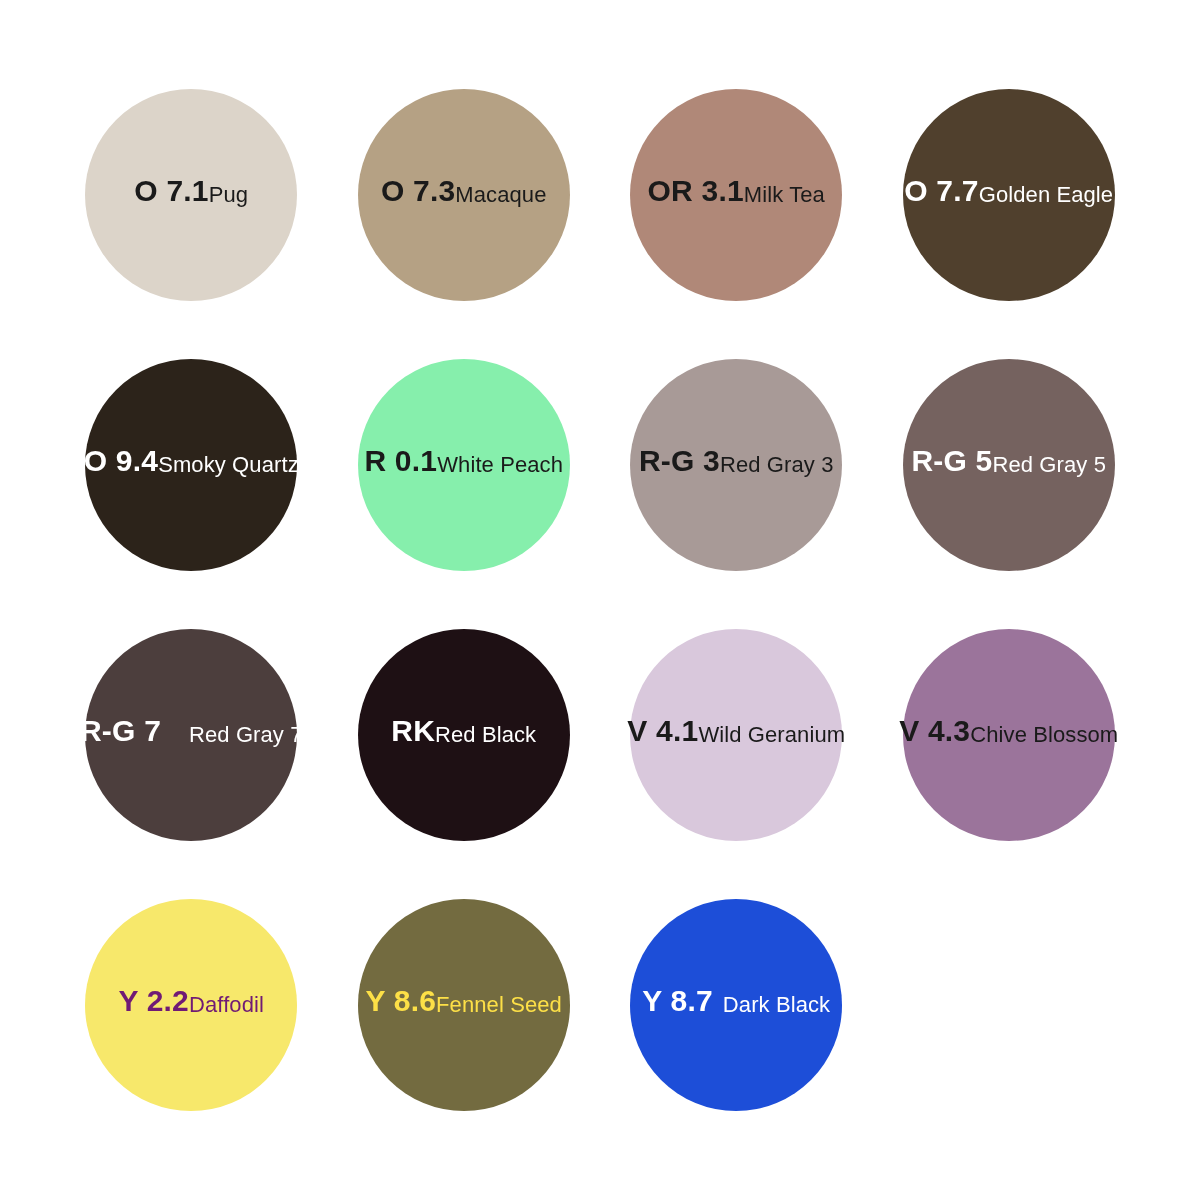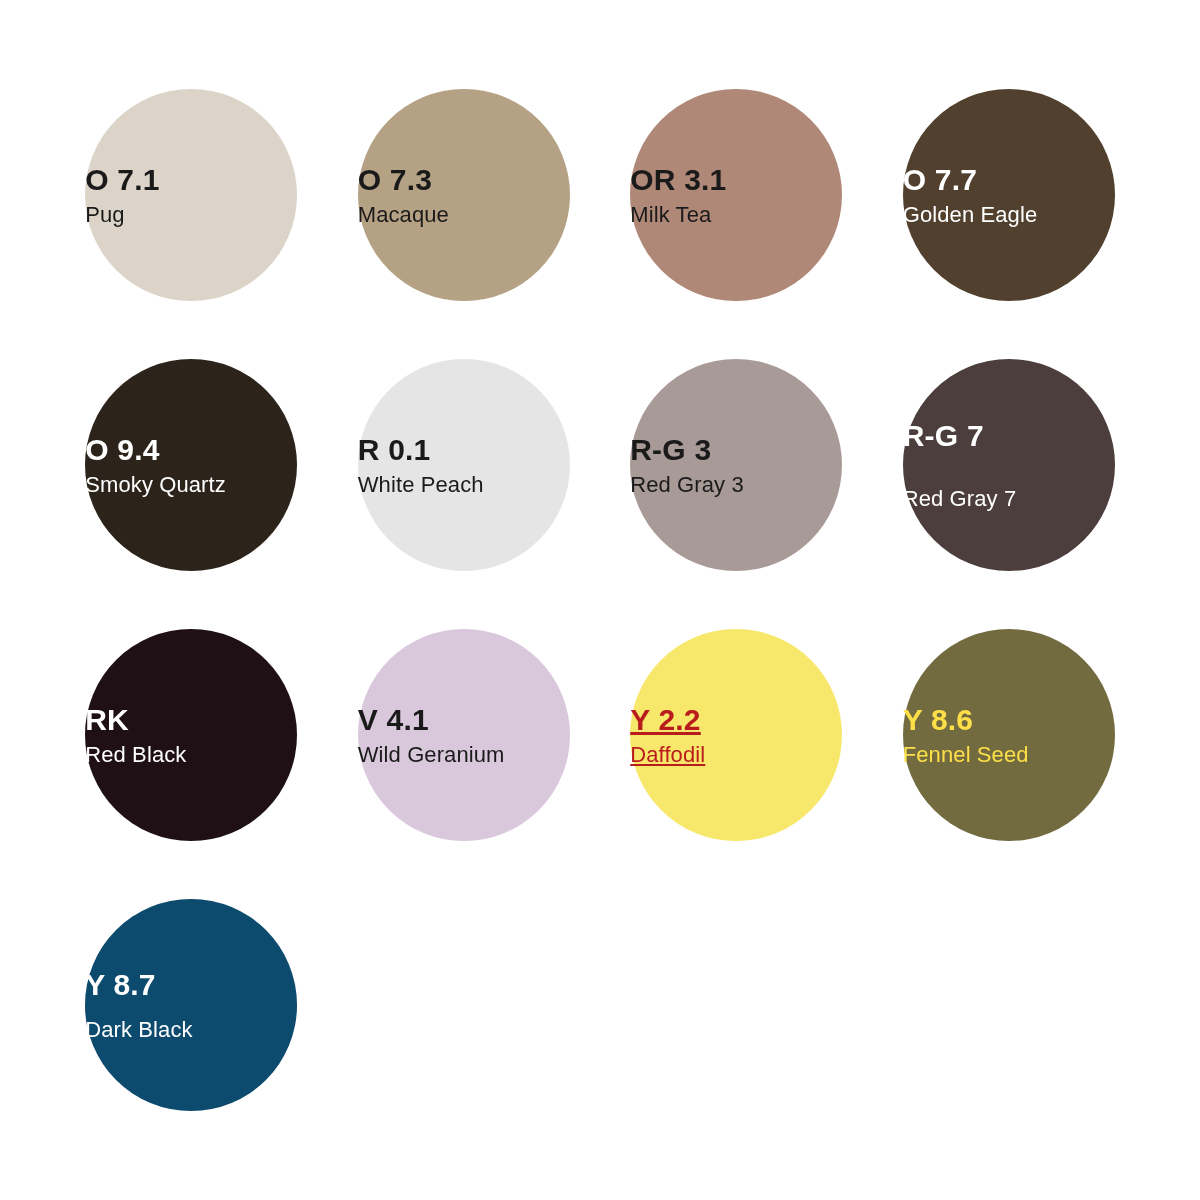--- a/index.html
+++ b/index.html
@@ -30,22 +30,22 @@
     display: flex;
     align-items: center;
     justify-content: center;
   }
 
   .swatch-circle {
     width: 212px;
     height: 212px;
     border-radius: 50%;
     display: flex;
-    flex-direction: column;
-    align-items: flex-start;
+    flex-direction: row;
+    align-items: center;
     justify-content: center;
     box-sizing: border-box;
     text-align: center;
     line-height: 1;
   }
 
   .swatch-code {
     font-size: 30px;
     font-weight: bold;
     letter-spacing: 0.2px;
@@ -88,29 +88,35 @@
         <div class="swatch-name">Golden Eagle</div>
       </div>
     </div>
     <div class="swatch-cell">
       <div class="swatch-circle" style="background: rgb(44, 35, 26); color: rgb(255, 255, 255);">
         <div class="swatch-code">O 9.4</div>
         <div class="swatch-name">Smoky Quartz</div>
       </div>
     </div>
     <div class="swatch-cell">
-      <div class="swatch-circle" style="background: #e5e5e5; color: rgb(26, 26, 26);">
+      <div class="swatch-circle" style="background: #86efac; color: rgb(26, 26, 26);">
         <div class="swatch-code">R 0.1</div>
         <div class="swatch-name">White Peach</div>
       </div>
     </div>
     <div class="swatch-cell">
       <div class="swatch-circle" style="background: rgb(168, 154, 151); color: rgb(26, 26, 26);">
         <div class="swatch-code">R-G 3</div>
         <div class="swatch-name">Red Gray 3</div>
+      </div>
+    </div>
+    <div class="swatch-cell">
+      <div class="swatch-circle" style="background: rgb(117, 98, 95); color: rgb(255, 255, 255);">
+        <div class="swatch-code">R-G 5</div>
+        <div class="swatch-name">Red Gray 5</div>
       </div>
     </div>
     <div class="swatch-cell">
       <div class="swatch-circle" style="background: rgb(76, 62, 61); color: rgb(255, 255, 255); gap: 28px;">
         <div class="swatch-code">R-G 7</div>
         <div class="swatch-name">Red Gray 7</div>
       </div>
     </div>
     <div class="swatch-cell">
       <div class="swatch-circle" style="background: rgb(30, 16, 20); color: rgb(255, 255, 255);">
@@ -118,30 +124,36 @@
         <div class="swatch-name">Red Black</div>
       </div>
     </div>
     <div class="swatch-cell">
       <div class="swatch-circle" style="background: rgb(217, 200, 220); color: rgb(26, 26, 26);">
         <div class="swatch-code">V 4.1</div>
         <div class="swatch-name">Wild Geranium</div>
       </div>
     </div>
     <div class="swatch-cell">
-      <div class="swatch-circle" style="background: rgb(247, 232, 107); color: #b91c1c; text-decoration: underline;">
+      <div class="swatch-circle" style="background: rgb(155, 116, 155); color: rgb(26, 26, 26);">
+        <div class="swatch-code">V 4.3</div>
+        <div class="swatch-name">Chive Blossom</div>
+      </div>
+    </div>
+    <div class="swatch-cell">
+      <div class="swatch-circle" style="background: rgb(247, 232, 107); color: #701a75;">
         <div class="swatch-code">Y 2.2</div>
         <div class="swatch-name">Daffodil</div>
       </div>
     </div>
     <div class="swatch-cell">
       <div class="swatch-circle" style="background: rgb(115, 107, 64); color: #fde047;">
         <div class="swatch-code">Y 8.6</div>
         <div class="swatch-name">Fennel Seed</div>
       </div>
     </div>
     <div class="swatch-cell">
-      <div class="swatch-circle" style="background: #0c4a6e; color: rgb(255, 255, 255); gap: 10px;">
+      <div class="swatch-circle" style="background: #1d4ed8; color: rgb(255, 255, 255); gap: 10px;">
         <div class="swatch-code">Y 8.7</div>
         <div class="swatch-name">Dark Black</div>
       </div>
     </div>
   </div>
 
 </body></html>

